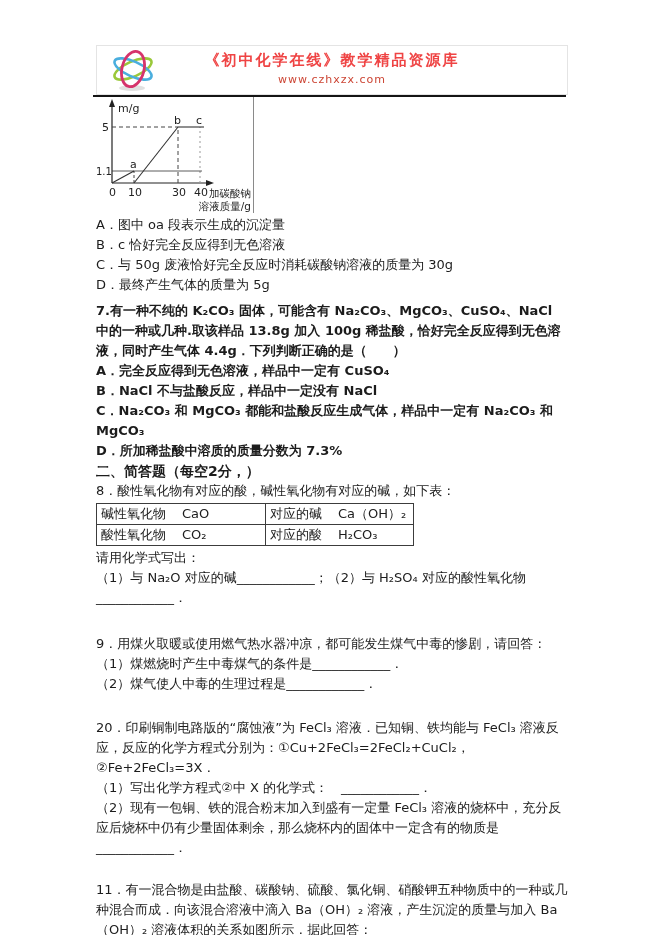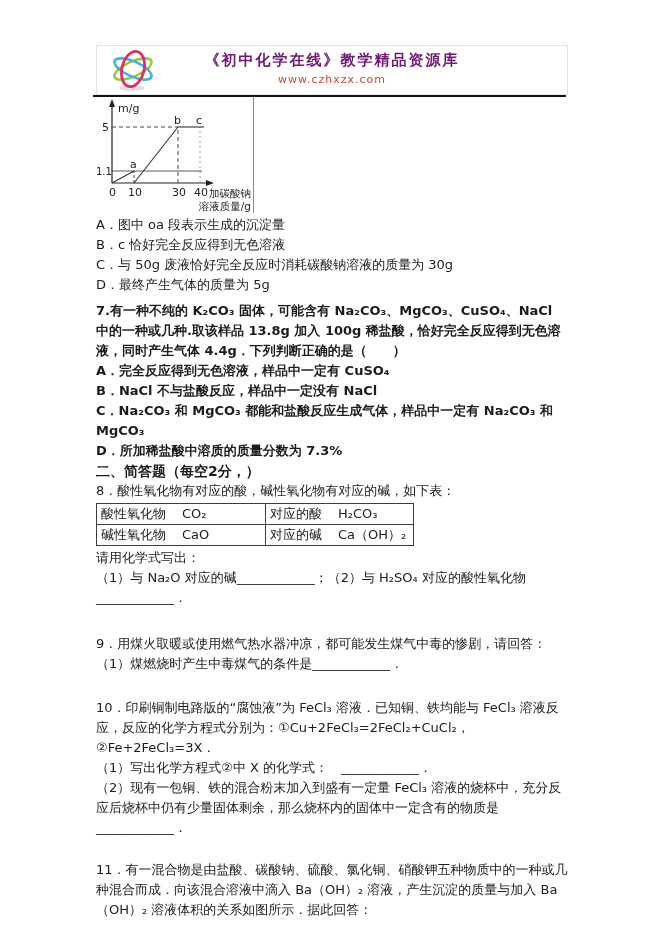--- a/index.html
+++ b/index.html
@@ -4,21 +4,21 @@
 <style>
   html,body{margin:0;padding:0;background:#fff;}
   .page{position:relative;width:661px;height:935px;background:#fff;overflow:hidden;
         font-family:"DejaVu Sans","Liberation Sans",sans-serif;color:#1c1c1c;}
 
   
   .header{position:absolute;left:96px;top:45px;width:470px;height:48px;
           border:1px solid #e4e4e4;background:#fff;}
   .logo{position:absolute;left:6px;top:1px;}
   .header-text{position:absolute;left:0;top:5px;width:100%;text-align:center;}
-  .site-title{color:#701a75;font-weight:bold;font-size:15px;letter-spacing:2px;}
+  .site-title{color:#ef4444;font-weight:bold;font-size:15px;letter-spacing:2px;}
   .site-url{color:#cc4433;font-size:11px;margin-top:3px;letter-spacing:1px;text-align:center;}
 
   .top-rule{position:absolute;left:93px;top:95px;width:473px;height:2px;background:#141414;}
 
   
   .figure-cell{position:absolute;left:96px;top:97px;width:157px;height:116px;
                border-right:1px solid #8a8a8a;}
   .figure-cell svg{display:block;}
   .chart-text{font-family:"DejaVu Sans","Liberation Sans",sans-serif;fill:#222;}
 
@@ -109,40 +109,41 @@
       <p>D．所加稀盐酸中溶质的质量分数为 7.3%</p>
     </div>
 
     <p class="section-title mt20">二、简答题（每空2分，）</p>
 
     <div>
       <p>8．酸性氧化物有对应的酸，碱性氧化物有对应的碱，如下表：</p>
       <table class="oxide">
         <tbody>
             <tr>
+          <td class="c1"><span>碱性氧化物</span><span class="cell-value">CaO</span></td>
+          <td><span>对应的碱</span><span class="cell-value">Ca（OH）₂</span></td>
+        </tr>
+        <tr>
           <td class="c1"><span>酸性氧化物</span><span class="cell-value">CO₂</span></td>
           <td><span>对应的酸</span><span class="cell-value">H₂CO₃</span></td>
-        </tr>
-        <tr>
-          <td class="c1"><span>碱性氧化物</span><span class="cell-value">CaO</span></td>
-          <td><span>对应的碱</span><span class="cell-value">Ca（OH）₂</span></td>
         </tr>
       </tbody>
         </table>
       <p>请用化学式写出：</p>
       <p>（1）与 Na₂O 对应的碱____________；（2）与 H₂SO₄ 对应的酸性氧化物____________．</p>
     </div>
 
     <div class="mt26">
       <p>9．用煤火取暖或使用燃气热水器冲凉，都可能发生煤气中毒的惨剧，请回答：</p>
       <p>（1）煤燃烧时产生中毒煤气的条件是____________．</p>
+      <p>（2）煤气使人中毒的生理过程是____________．</p>
     </div>
 
     <div class="mt24">
-      <p>10．印刷铜制电路版的“腐蚀液”为 FeCl₃ 溶液．已知铜、铁均能与 FeCl₃ 溶液反应，反应的化学方程式分别为：①Cu+2FeCl₃=2FeCl₂+CuCl₂，②Fe+2FeCl₃=3X．</p>
+      <p>20．印刷铜制电路版的“腐蚀液”为 FeCl₃ 溶液．已知铜、铁均能与 FeCl₃ 溶液反应，反应的化学方程式分别为：①Cu+2FeCl₃=2FeCl₂+CuCl₂，②Fe+2FeCl₃=3X．</p>
       <p>（1）写出化学方程式②中 X 的化学式：　____________．</p>
       <p>（2）现有一包铜、铁的混合粉末加入到盛有一定量 FeCl₃ 溶液的烧杯中，充分反应后烧杯中仍有少量固体剩余，那么烧杯内的固体中一定含有的物质是____________．</p>
     </div>
 
     <div class="mt22">
       <p>11．有一混合物是由盐酸、碳酸钠、硫酸、氯化铜、硝酸钾五种物质中的一种或几种混合而成．向该混合溶液中滴入 Ba（OH）₂ 溶液，产生沉淀的质量与加入 Ba（OH）₂ 溶液体积的关系如图所示．据此回答：</p>
 
     </div>
 
   </div>

